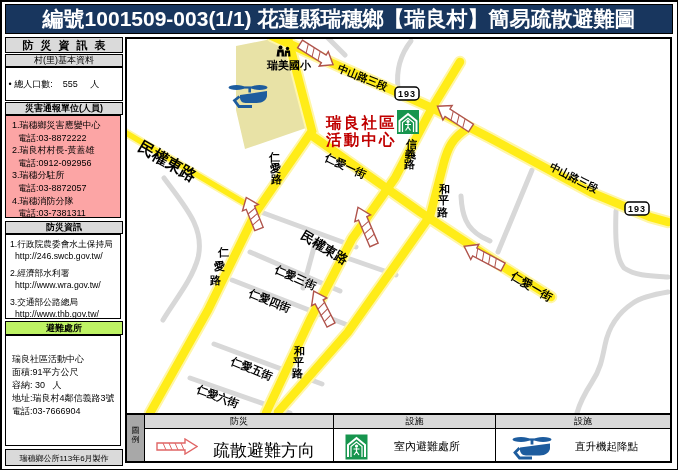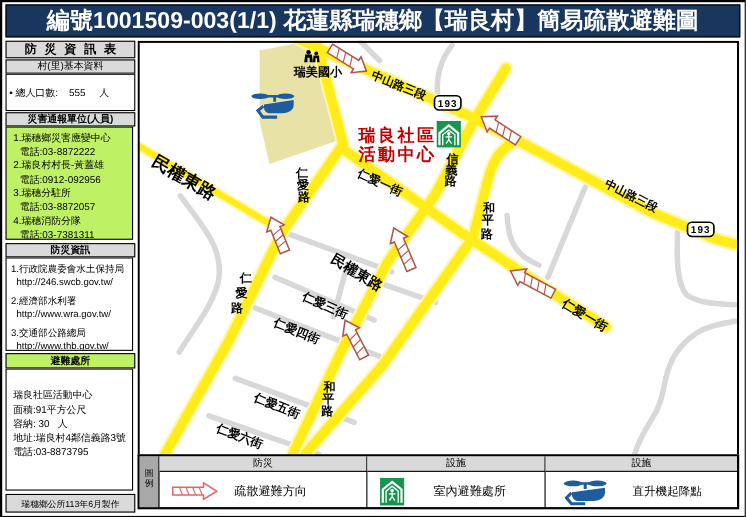--- a/index.html
+++ b/index.html
@@ -18,21 +18,21 @@
 
 <div class="abs" style="left:5px;top:37px;width:118px;height:410px;">
   <div class="abs sb" style="left:0;top:0;width:116px;height:14px;background:#dadada;border:1px solid #000;
     font-size:11px;font-weight:bold;text-align:center;line-height:14px;letter-spacing:7px;text-indent:7px;">防災資訊表</div>
   <div class="abs sb" style="left:0;top:17px;width:116px;height:11px;background:#dadada;border:1px solid #000;
     font-size:9px;font-weight:normal;text-align:center;line-height:11px;">村(里)基本資料</div>
   <div class="abs sb" style="left:0;top:30px;width:116px;height:32px;background:#fff;border:1px solid #000;
     font-size:9px;line-height:32px;">&nbsp;•&nbsp;總人口數:&nbsp;&nbsp;&nbsp;&nbsp;555&nbsp;&nbsp;&nbsp;&nbsp;&nbsp;人</div>
   <div class="abs sb" style="left:0;top:65px;width:116px;height:11px;background:#dadada;border:1px solid #000;
     font-size:9px;font-weight:bold;text-align:center;line-height:11px;">災害通報單位(人員)</div>
-  <div class="abs sb" style="left:0;top:78px;width:116px;height:103px;background:#bef264;border:1px solid #000;
+  <div class="abs sb" style="left:0;top:78px;width:116px;height:103px;background:#fca5a5;border:1px solid #000;
     font-size:9px;line-height:12.6px;padding-top:3px;box-sizing:border-box;">
     <div style="margin-left:6px;">1.瑞穗鄉災害應變中心</div>
     <div style="margin-left:12px;">電話:03-8872222</div>
     <div style="margin-left:6px;">2.瑞良村村長-黃蓋雄</div>
     <div style="margin-left:12px;">電話:0912-092956</div>
     <div style="margin-left:6px;">3.瑞穗分駐所</div>
     <div style="margin-left:12px;">電話:03-8872057</div>
     <div style="margin-left:6px;">4.瑞穗消防分隊</div>
     <div style="margin-left:12px;">電話:03-7381311</div>
   </div>
@@ -48,21 +48,21 @@
     <div style="margin-left:9px;">http://www.thb.gov.tw/</div>
   </div>
   <div class="abs sb" style="left:0;top:284px;width:116px;height:12px;background:#bef264;border:1px solid #000;
     font-size:9px;font-weight:bold;text-align:center;line-height:12px;">避難處所</div>
   <div class="abs sb" style="left:0;top:298px;width:116px;height:111px;background:#fff;border:1px solid #000;
     font-size:9px;line-height:13px;padding-top:17px;box-sizing:border-box;">
     <div style="margin-left:6px;">瑞良社區活動中心</div>
     <div style="margin-left:6px;">面積:91平方公尺</div>
     <div style="margin-left:6px;">容納:&nbsp;30&nbsp;&nbsp;&nbsp;人</div>
     <div style="margin-left:6px;">地址:瑞良村4鄰信義路3號</div>
-    <div style="margin-left:6px;">電話:03-8873795</div>
+    <div style="margin-left:6px;">電話:03-7666904</div>
   </div>
 </div>
 
 <div class="abs sb" style="left:5px;top:449px;width:118px;height:17px;background:#dadada;border:1px solid #000;
   font-size:8px;text-align:center;line-height:17px;box-sizing:border-box;">瑞穗鄉公所113年6月製作</div>
 
 <svg class="abs" style="left:125px;top:37px;" width="547" height="378" viewBox="125 37 547 378">
   <rect x="125" y="37" width="547" height="378" fill="#ffffff"></rect>
 
   <polygon points="236,46 281,37 309,127 245,149 236,110" fill="#e8e2a6"></polygon>
@@ -205,21 +205,21 @@
   <div class="abs" style="left:207px;top:0;width:161px;height:13px;background:#d9d9d9;border-right:1px solid #000;border-bottom:1px solid #000;
     font-size:9px;text-align:center;line-height:13px;">設施</div>
   <div class="abs" style="left:369px;top:0;width:174px;height:13px;background:#d9d9d9;border-bottom:1px solid #000;
     font-size:9px;text-align:center;line-height:13px;">設施</div>
   <div class="abs" style="left:18px;top:14px;width:188px;height:32px;border-right:1px solid #000;"></div>
   <div class="abs" style="left:207px;top:14px;width:161px;height:32px;border-right:1px solid #000;"></div>
   <svg class="abs" style="left:29px;top:23px;" width="42" height="17" viewBox="0 0 42 17">
     <path d="M1,5 L29,5 L29,1 L41,8.5 L29,16 L29,12 L1,12 Z" fill="#fff" stroke="#e06666" stroke-width="1.4"></path>
     <path d="M7,5 L10,12 M13,5 L16,12 M19,5 L22,12 M25,5 L28,12" stroke="#e06666" stroke-width="1"></path>
   </svg>
-  <div class="abs" style="left:86px;top:24px;font-size:11px;">疏散避難方向</div>
+  <div class="abs" style="left:86px;top:24px;font-size:17px;">疏散避難方向</div>
   <svg class="abs" style="left:218px;top:19px;" width="23" height="26" viewBox="0 0 23 26">
     <rect x="0.5" y="0.5" width="22" height="25" fill="#17954e"></rect>
     <path d="M3,23 L3,11 L11.5,4 L20,11 L20,23" fill="none" stroke="#fff" stroke-width="2"></path>
     <path d="M6,23 L6,12.5 L11.5,8 L17,12.5 L17,23" fill="none" stroke="#fff" stroke-width="1.2"></path>
     <circle cx="11.5" cy="12" r="1.6" fill="#fff"></circle>
     <path d="M8.5,15 L14.5,15 M11.5,13.5 L11.5,17.5 M11.5,17.5 L9,21 M11.5,17.5 L14,21" stroke="#fff" stroke-width="1.2" fill="none"></path>
   </svg>
   <div class="abs" style="left:267px;top:24px;font-size:11px;">室內避難處所</div>
   <svg class="abs" style="left:385px;top:20px;" width="42" height="26" viewBox="0 0 42 26">
     <g fill="#1d5c9e">

